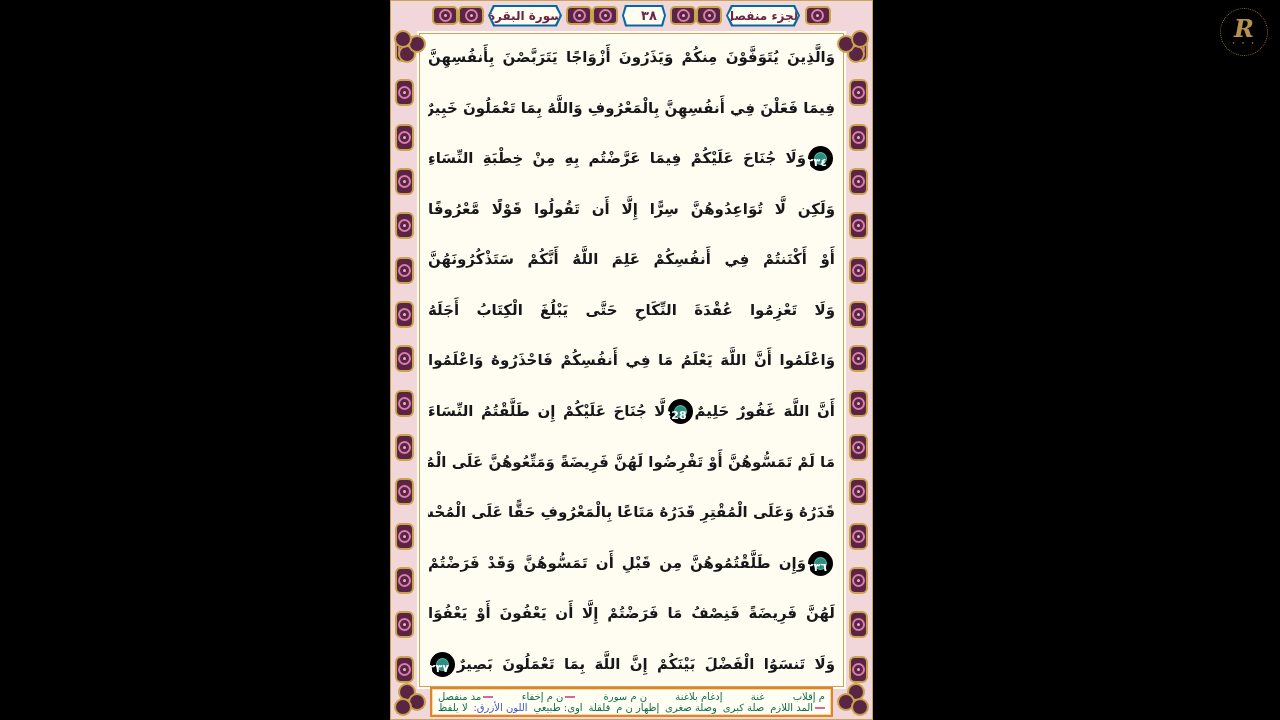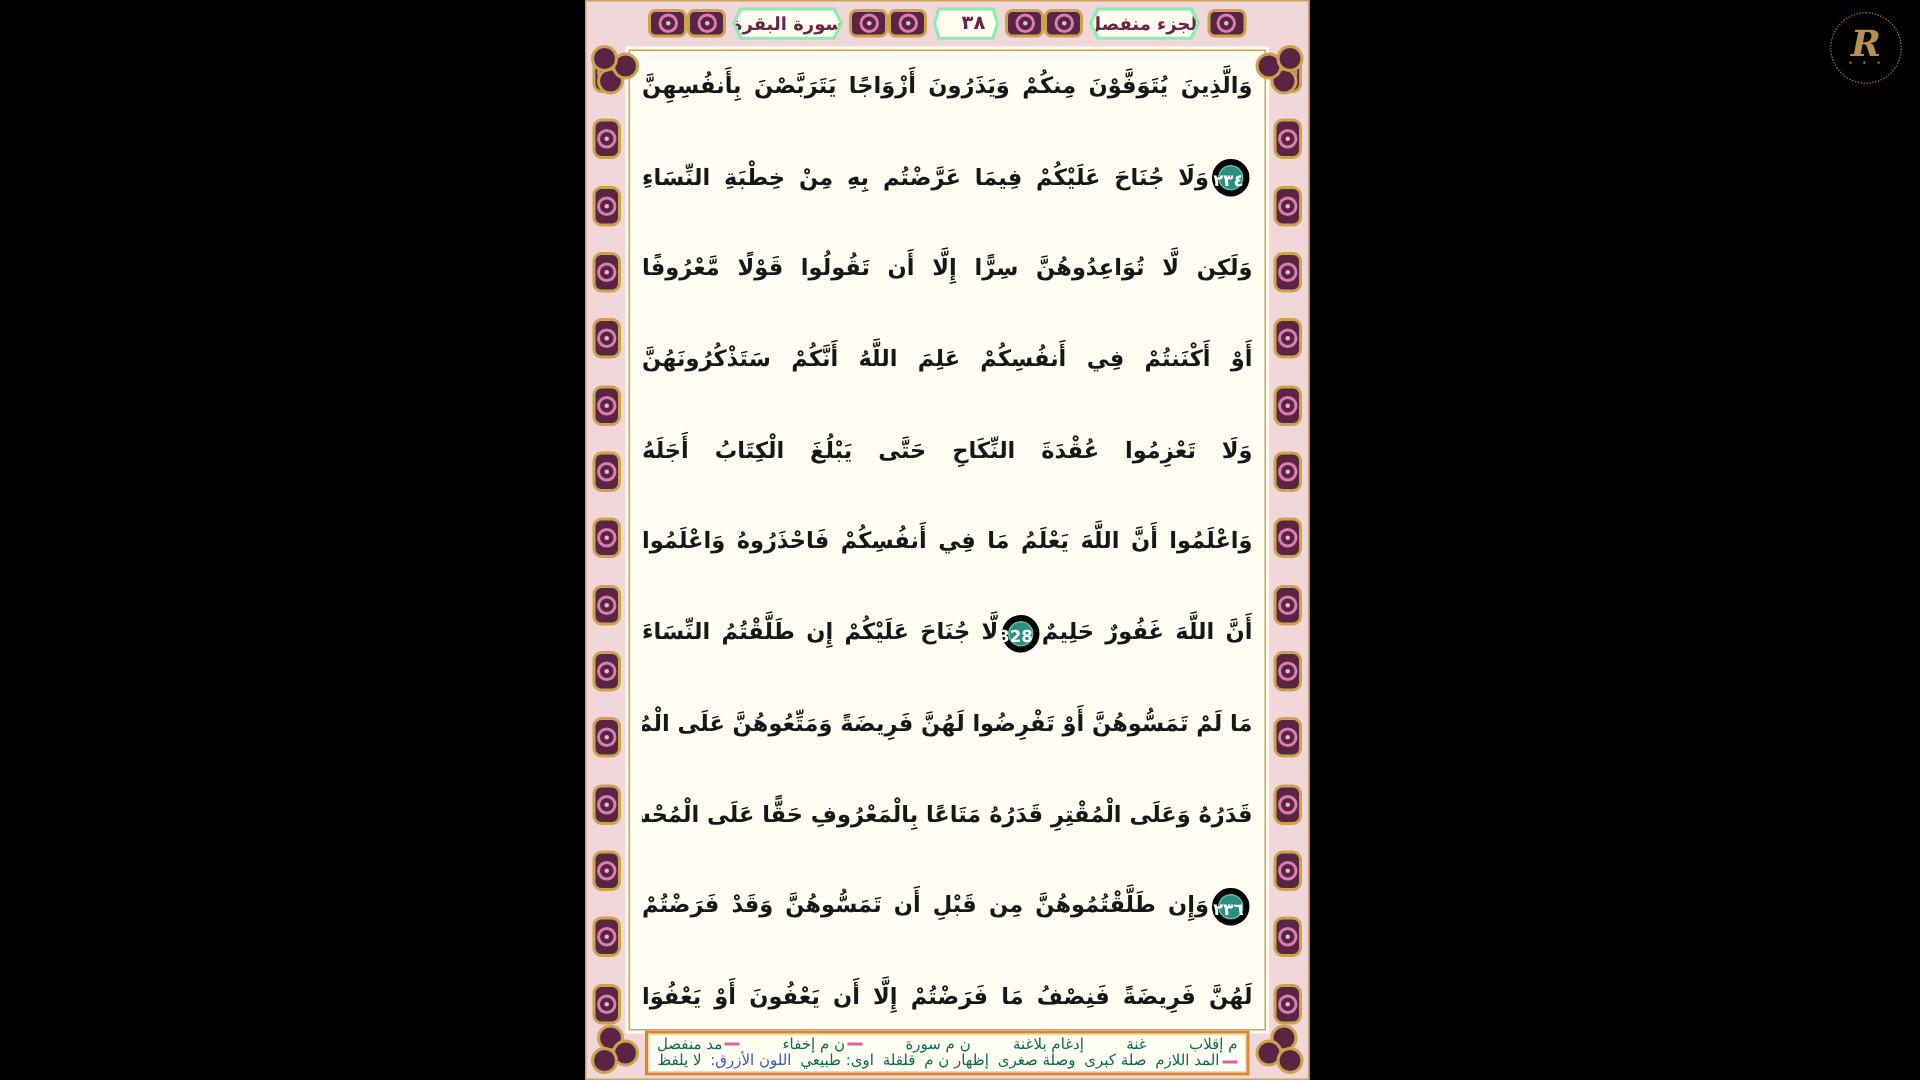--- a/index.html
+++ b/index.html
@@ -27,21 +27,21 @@
   .med-group { flex:1; display:flex; align-items:center; justify-content:space-evenly; }
 
   .h-medallion { width:26px; height:19px; background:#5a2444; border:2px solid #c9a44a;
                  border-radius:5px; position:relative; flex:0 0 auto; }
   .h-medallion::before, .v-medallion::before { content:""; position:absolute; inset:0; margin:auto;
                  width:9px; height:9px; border:2px solid #d77fae; border-radius:50%; }
   .h-medallion::after, .v-medallion::after { content:""; position:absolute; inset:0; margin:auto;
                  width:3px; height:3px; background:#e9b7c9; border-radius:50%; }
 
   .cartouche { position:relative; flex:0 0 auto; height:22px; min-width:74px;
-               background:#86efac; clip-path:polygon(7% 0,93% 0,100% 50%,93% 100%,7% 100%,0 50%);
+               background:#0369a1; clip-path:polygon(7% 0,93% 0,100% 50%,93% 100%,7% 100%,0 50%);
                display:flex; align-items:center; justify-content:center; }
   .cartouche .inner { position:absolute; inset:2px;
                background:#fffdf0; clip-path:polygon(7% 0,93% 0,100% 50%,93% 100%,7% 100%,0 50%);
                display:flex; align-items:center; justify-content:center;
                font-size:12px; font-weight:bold; color:#6b2346; white-space:nowrap; padding:0 10px; }
   .cartouche.num { min-width:44px; }
   .cartouche.num .inner { font-size:13px;padding-left:20px; }
 
   
   .border-side { position:absolute; top:33px; bottom:35px; width:29px;
@@ -64,21 +64,21 @@
   .trefoil.br { transform:scale(-1,-1); }
 
   
   .text-area { position:absolute; left:29px; right:29px; top:33px; bottom:33px;
                background:#fffdf2; border:1px solid #c9a45a; box-shadow:0 0 0 2px #fffdf2;
                padding:2px 8px 0; display:flex; flex-direction:column; justify-content:space-between; }
   .qline { direction:rtl; height:43px; line-height:43px; overflow:hidden;
            font-size:15px; font-weight:bold; color:#17171a;
            text-align:justify; text-align-last:justify; white-space:nowrap; }
   .vbadge { display:inline-block; width:25px; height:25px; line-height:21px; text-align:center;
-            background:#2e8f7f; border:4px solid #000000; border-radius:50%;
+            background:#2e8f7f; border:6px solid #000000; border-radius:50%;
             color:#ffffff; font-size:11px; font-weight:bold; vertical-align:middle;
             box-shadow:0 0 0 1px #5ec0ad inset; text-align-last:center; margin:0 2px; }
 
   
   .legend { position:absolute; left:40px; right:40px; bottom:3px; height:30px;
             background:#fffef2; border:2px solid #e0832d; box-shadow:0 0 0 1px #f7d9a0 inset;
             display:flex; flex-direction:column; justify-content:space-evenly;
             padding:1px 6px; z-index:2; }
   .legend-row { direction:rtl; display:flex; justify-content:space-between; align-items:center; }
   .legend-item { font-size:10px; font-weight:normal; color:#0d6b4f; white-space:nowrap; }
@@ -159,30 +159,32 @@
         <div class="v-medallion"></div>
       </div>
 
     <div class="trefoil tl" style="left:2px;  top:28px;"></div>
     <div class="trefoil tr" style="right:2px; top:28px;"></div>
     <div class="trefoil bl" style="left:2px;  bottom:2px;"></div>
     <div class="trefoil br" style="right:2px; bottom:2px;"></div>
 
     <div class="text-area">
         <div class="qline" dir="rtl"><span>وَالَّذِينَ يُتَوَفَّوْنَ مِنكُمْ وَيَذَرُونَ أَزْوَاجًا يَتَرَبَّصْنَ بِأَنفُسِهِنَّ</span></div>
+        <div class="qline" dir="rtl"><span>فِيمَا فَعَلْنَ فِي أَنفُسِهِنَّ بِالْمَعْرُوفِ وَاللَّهُ بِمَا تَعْمَلُونَ خَبِيرٌ</span></div>
         <div class="qline" dir="rtl"><span class="vbadge">٢٣٤</span><span>وَلَا جُنَاحَ عَلَيْكُمْ فِيمَا عَرَّضْتُم بِهِ مِنْ خِطْبَةِ النِّسَاءِ</span></div>
         <div class="qline" dir="rtl"><span>وَلَكِن لَّا تُوَاعِدُوهُنَّ سِرًّا إِلَّا أَن تَقُولُوا قَوْلًا مَّعْرُوفًا</span></div>
         <div class="qline" dir="rtl"><span>أَوْ أَكْنَنتُمْ فِي أَنفُسِكُمْ عَلِمَ اللَّهُ أَنَّكُمْ سَتَذْكُرُونَهُنَّ</span></div>
         <div class="qline" dir="rtl"><span>وَلَا تَعْزِمُوا عُقْدَةَ النِّكَاحِ حَتَّى يَبْلُغَ الْكِتَابُ أَجَلَهُ</span></div>
         <div class="qline" dir="rtl"><span>وَاعْلَمُوا أَنَّ اللَّهَ يَعْلَمُ مَا فِي أَنفُسِكُمْ فَاحْذَرُوهُ وَاعْلَمُوا</span></div>
         <div class="qline" dir="rtl"><span>أَنَّ اللَّهَ غَفُورٌ حَلِيمٌ</span><span class="vbadge">328</span><span>لَّا جُنَاحَ عَلَيْكُمْ إِن طَلَّقْتُمُ النِّسَاءَ</span></div>
         <div class="qline" dir="rtl"><span>مَا لَمْ تَمَسُّوهُنَّ أَوْ تَفْرِضُوا لَهُنَّ فَرِيضَةً وَمَتِّعُوهُنَّ عَلَى الْمُوسِعِ</span></div>
         <div class="qline" dir="rtl"><span>قَدَرُهُ وَعَلَى الْمُقْتِرِ قَدَرُهُ مَتَاعًا بِالْمَعْرُوفِ حَقًّا عَلَى الْمُحْسِنِينَ</span></div>
         <div class="qline" dir="rtl"><span class="vbadge">٢٣٦</span><span>وَإِن طَلَّقْتُمُوهُنَّ مِن قَبْلِ أَن تَمَسُّوهُنَّ وَقَدْ فَرَضْتُمْ</span></div>
         <div class="qline" dir="rtl"><span>لَهُنَّ فَرِيضَةً فَنِصْفُ مَا فَرَضْتُمْ إِلَّا أَن يَعْفُونَ أَوْ يَعْفُوَا</span></div>
+        <div class="qline" dir="rtl"><span>وَلَا تَنسَوُا الْفَضْلَ بَيْنَكُمْ إِنَّ اللَّهَ بِمَا تَعْمَلُونَ بَصِيرٌ</span><span class="vbadge">٢٣٧</span></div>
       </div>
 
     <div class="legend">
         <div class="legend-row" dir="rtl">
           <span class="legend-item">م إقلاب</span>
           <span class="legend-item">غنة</span>
           <span class="legend-item">إدغام بلاغنة</span>
           <span class="legend-item">ن م سورة</span>
           <span class="legend-item"><span class="legend-mark" style="color: rgb(224, 99, 154);"></span>ن م إخفاء</span>
           <span class="legend-item"><span class="legend-mark" style="color: rgb(224, 99, 154);"></span>مد منفصل</span>

